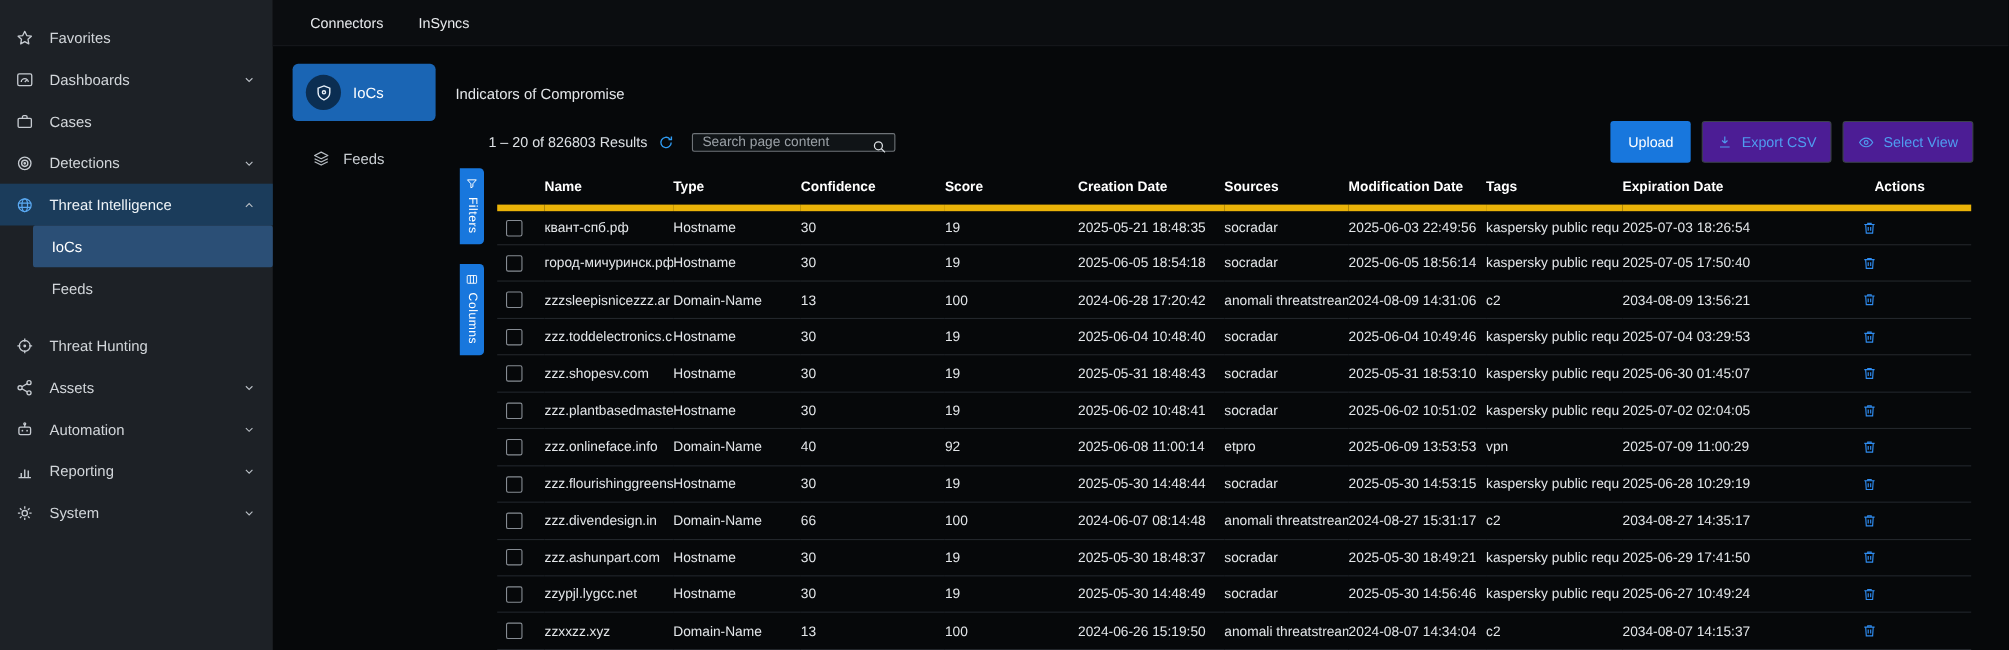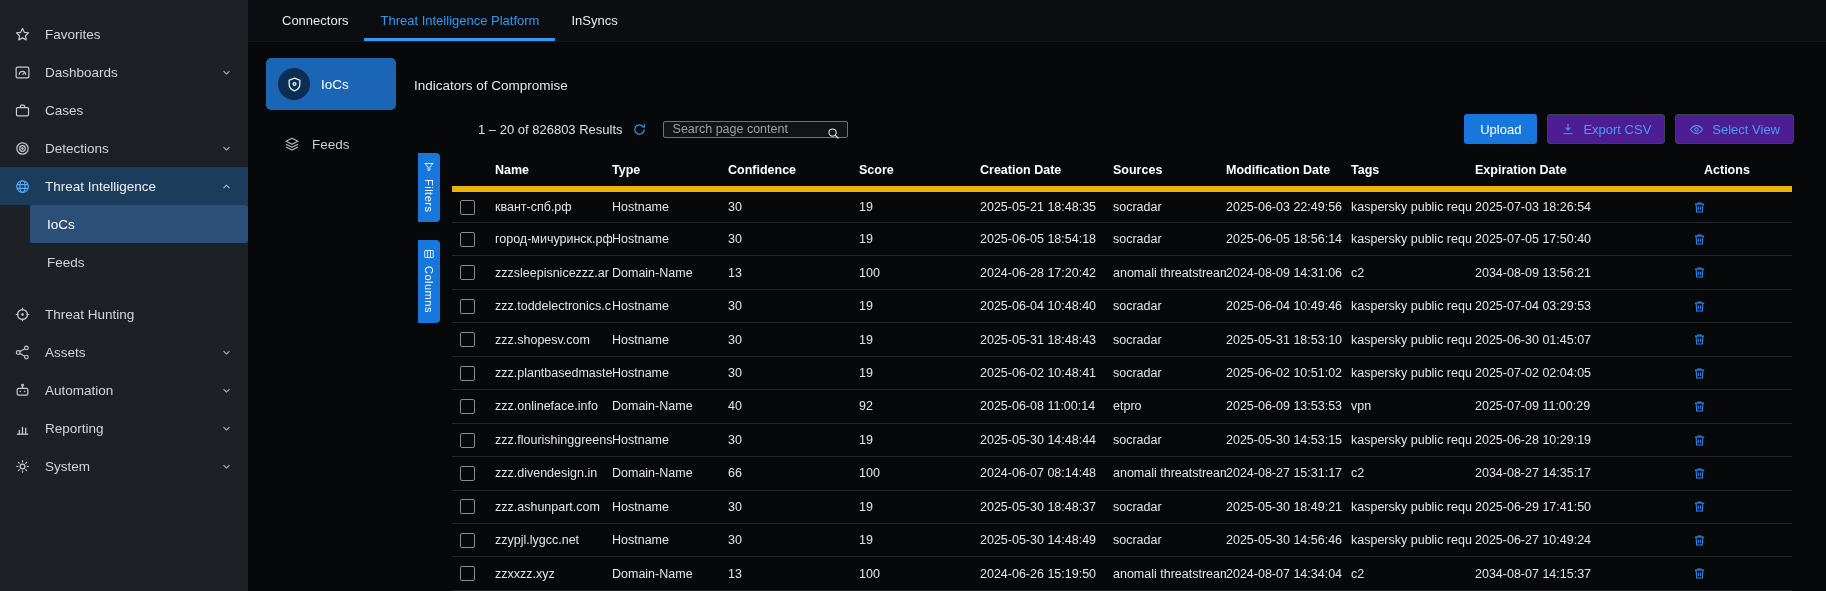--- a/index.html
+++ b/index.html
@@ -41,30 +41,30 @@
   .ioc-circle { width:32px; height:32px; min-width:32px; border-radius:50%; background:#0b2e52;
                 display:flex; align-items:center; justify-content:center; color:#e9f2fb; }
   .feeds-item { margin-top:26px; display:flex; align-items:center; gap:12px; padding-left:18px;
                 color:#c9ced3; font-size:13.5px; cursor:pointer; }
   .feeds-item .nav-icon { color:#b8bec4; }
 
   
   .panel { width:1380px; display:flex; flex-direction:column;justify-content:flex-end; }
   .page-title { margin-top:36px; font-size:13.5px; color:#e4e7ea; }
   .controls { margin-top:21px; display:flex; align-items:center; height:30px; }
-  .results { margin-left:64px; display:flex; align-items:center; gap:9px; font-size:13px; color:#dde1e5; }
+  .results { margin-left:30px; display:flex; align-items:center; gap:9px; font-size:13px; color:#dde1e5; }
   .refresh-btn { color:#2f9bf2; cursor:pointer; display:inline-flex; }
   .searchwrap { margin-left:16px; position:relative; }
   .searchwrap input { width:185px; height:17px; background:#101417; border:1px solid #6e7378;
                       border-radius:2px; color:#e6e9ec; font-size:12.5px; padding:0 28px 0 9px;
                       font-family:"Liberation Sans", sans-serif; outline:none; }
   .searchwrap input::placeholder { color:#9aa0a6; }
   .search-glyph { position:absolute; right:7px; top:5px; color:#dfe3e6; }
   .btn-group { margin-left:auto; display:flex; gap:10px; }
-  .btn { height:30px; border-radius:3px; font-size:13px; display:flex; align-items:center;
+  .btn { height:38px; border-radius:3px; font-size:13px; display:flex; align-items:center;
          cursor:pointer; border:none; font-family:"Liberation Sans", sans-serif; }
   .btn-primary { background:#1877dd; color:#ffffff; padding:0 16px; }
   .btn-outline { background:#4c1d95; border:1px solid #3c434b; color:#4f9cf0; padding:0 13px; gap:8px; }
   .btn-outline svg { color:#4f9cf0; }
 
   
   .table-region { margin-top:9px; display:flex; flex:1; min-height:0; }
   .side-tabs { width:38px; min-width:38px; display:flex; flex-direction:column; gap:18px; padding-left:4px; }
   .vtab { width:22px; background:#1877dd; color:#fff; border-radius:0 4px 4px 0; display:flex;
           flex-direction:column; align-items:center; padding:8px 0 10px; gap:6px; cursor:pointer; }
@@ -236,21 +236,20 @@
           <path d="M5.5 9l6.5 6.5L18.5 9"></path>
         </svg>
     </span>
   </div>
 </aside>
 
 <div class="main">
 
   <nav class="tabbar">
     <div class="tab">Connectors</div>
-    <div class="tab active">Threat Intelligence Platform</div>
     <div class="tab">InSyncs</div>
   </nav>
 
   <div class="content">
 
     <div class="subnav">
       <div class="ioc-card">
         <span class="ioc-circle">
           <svg viewBox="0 0 24 24" width="17" height="17" fill="none" stroke="currentColor" stroke-width="1.8">
               <path d="M12 3l7.5 2.8v5.7c0 4.6-3.2 7.8-7.5 9.5-4.3-1.7-7.5-4.9-7.5-9.5V5.8z"></path>

